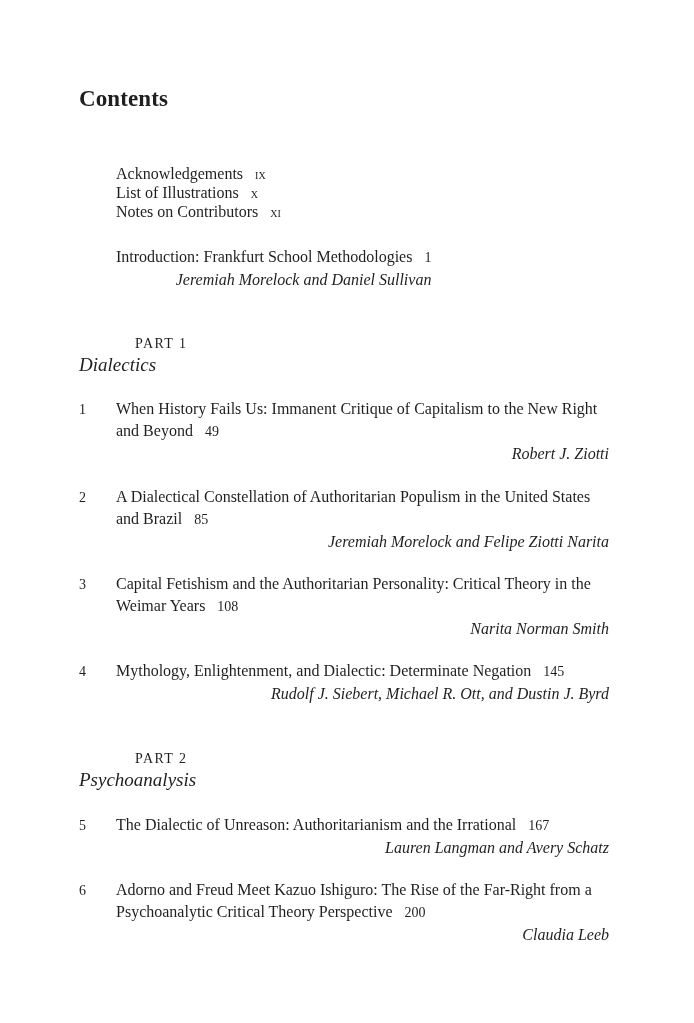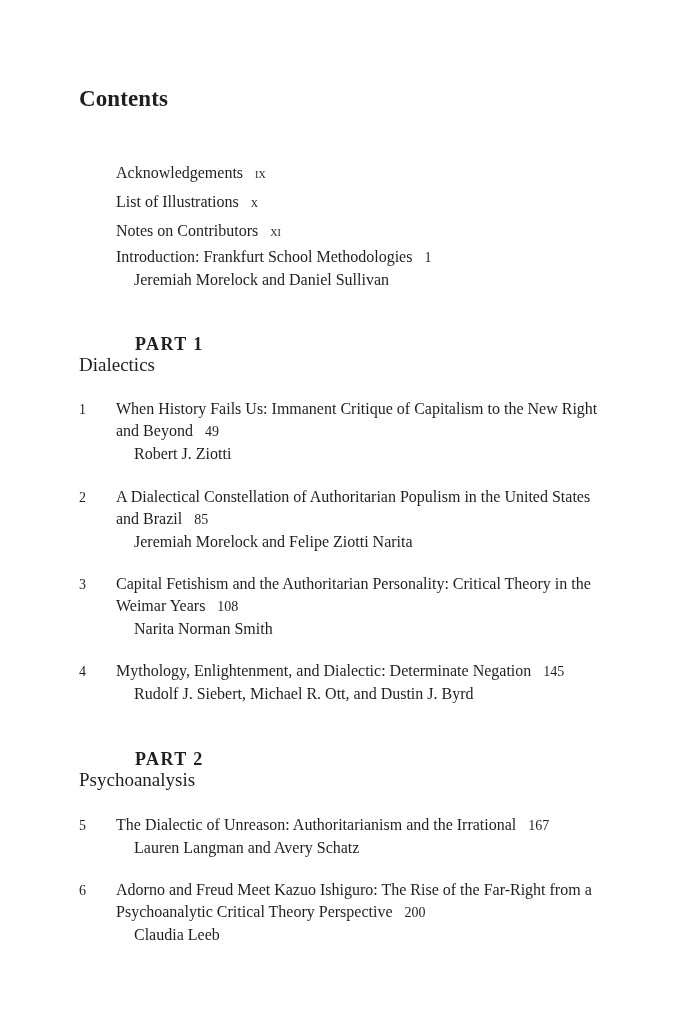--- a/index.html
+++ b/index.html
@@ -6,29 +6,29 @@
     body {
       width: 694px; height: 1023px; position: relative; overflow: hidden;
       font-family: "Liberation Serif", "DejaVu Serif", serif;
       color: #1f1f1f;
     }
     .page { position: absolute; left: 0; top: 0; width: 694px; height: 777px; }
     .title {
       position: absolute; left: 79px; top: 86px;
       font-size: 23px; font-weight: bold; letter-spacing: 0.1px; margin: 0;
     }
-    .front { position: absolute; left: 116px; top: 159px; font-size: 16px; line-height: 28px; }
+    .front { position: absolute; left: 116px; top: 165px; font-size: 16px; line-height: 18px; }
     .front .row { white-space: nowrap; }
     .pg { margin-left: 12px; font-variant: small-caps; font-size: 14px; }
     .pgnum { margin-left: 12px; font-size: 14px; }
     .intro { position: absolute; left: 116px; top: 246px; font-size: 16px; line-height: 22px; }
-    .author { padding-left: 18px; white-space: nowrap; }
+    .author { font-style: italic; padding-left: 18px; white-space: nowrap; text-align: right; }
     .part { position: absolute; left: 79px; }
-    .part-label { padding-left: 56px; font-size: 18px; font-weight: bold; letter-spacing: 1.4px; line-height: 18px; }
-    .part-title { font-size: 19px; line-height: 24px; }
+    .part-label { padding-left: 56px; font-size: 14px; font-weight: normal; letter-spacing: 1.4px; line-height: 18px; }
+    .part-title { font-size: 19px; font-style: italic; line-height: 24px; }
     .chapter { position: absolute; left: 79px; width: 530px; font-size: 16px; line-height: 22px; }
     .ch-num { position: absolute; left: 0; top: 1px; font-size: 14px; }
     .ch-body { margin-left: 37px; }
     .ch-title { }
   </style>
 </head>
 <body>
 
 <div class="page">
   <h1 class="title">Contents</h1>

